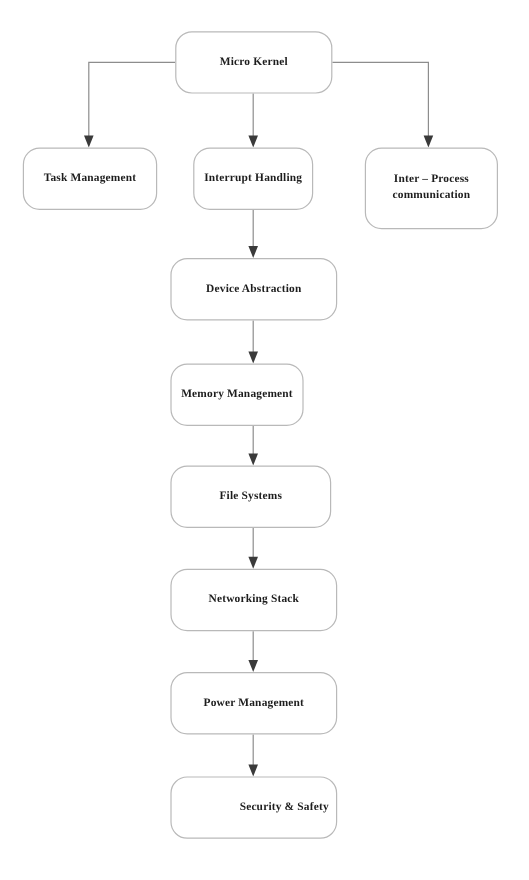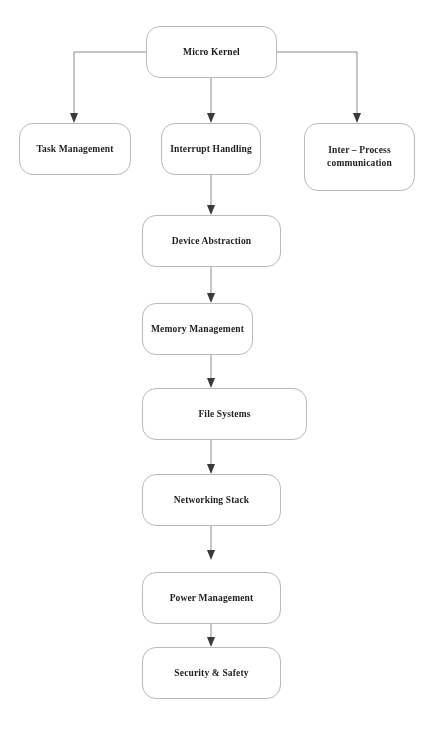--- a/index.html
+++ b/index.html
@@ -124,29 +124,29 @@
   </div>
 
   <div class="node" style="left:142px; top:215px; width:139px; height:52px;">
     <span class="label">Device Abstraction</span>
   </div>
 
   <div class="node" style="left:142px; top:303px; width:111px; height:52px;text-align:center;">
     <span class="label">Memory Management</span>
   </div>
 
-  <div class="node" style="left:142px; top:388px; width:165px; height:52px;">
+  <div class="node" style="left:142px; top:388px; width:134px; height:52px;">
     <span class="label">File Systems</span>
   </div>
 
   <div class="node" style="left:142px; top:474px; width:139px; height:52px;justify-content:center;">
     <span class="label">Networking Stack</span>
   </div>
 
-  <div class="node" style="left:142px; top:560px; width:139px; height:52px;margin-top:12px;">
+  <div class="node" style="left:142px; top:560px; width:139px; height:52px;">
     <span class="label">Power Management</span>
   </div>
 
-  <div class="node" style="left:142px; top:647px; width:139px; height:52px;">
+  <div class="node" style="left:142px; top:647px; width:139px; height:52px;justify-content:flex-end;">
     <span class="label">Security &amp; Safety</span>
   </div>
 
 </div>
 
 </body></html>

